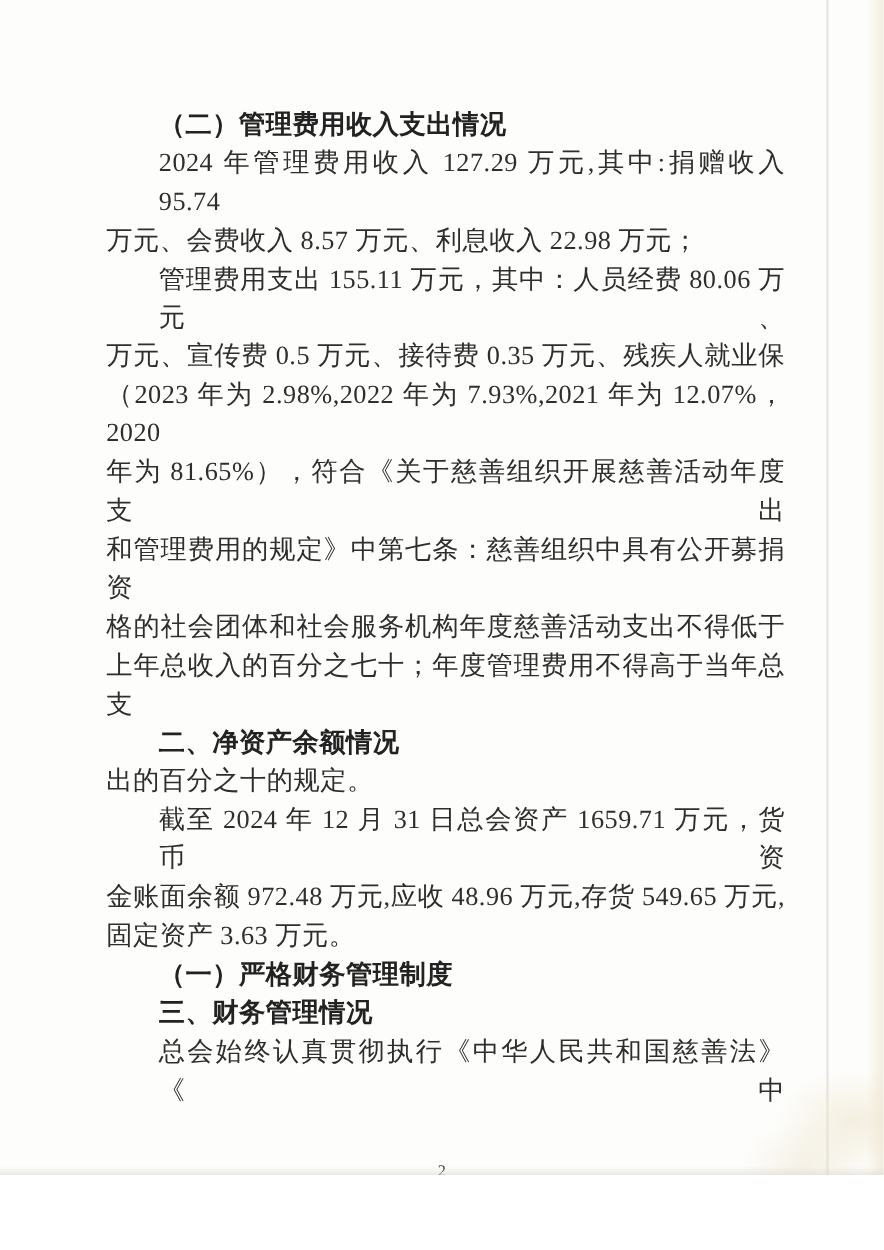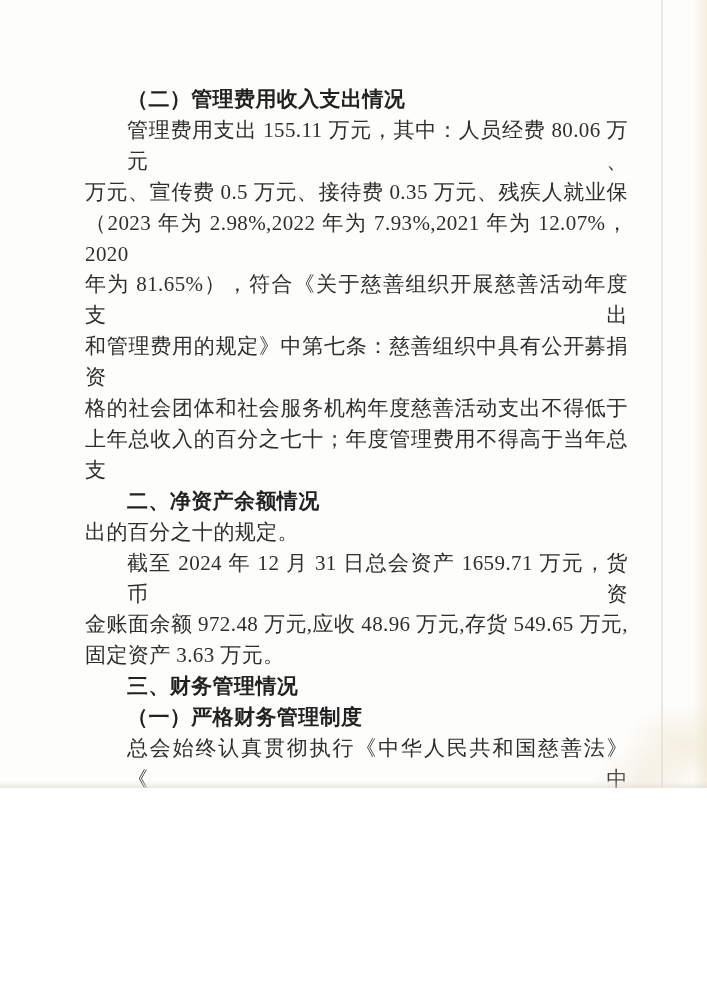--- a/index.html
+++ b/index.html
@@ -1,18 +1,18 @@
 <!DOCTYPE html>
 <html><head>
 <meta charset="utf-8">
 <style>
   html,body{margin:0;padding:0;background:#ffffff;}
   .page{
     position:relative;
-    width:707px;height:788px;
+    width:707px;height:940px;
     background:#fdfdfb;
     overflow:hidden;
     font-family:"Liberation Serif","DejaVu Serif",serif;
   }
   .content{
     position:absolute;
     left:85px;top:84px;width:543px;
   }
   .line{
     font-size:21px;
@@ -60,34 +60,36 @@
       radial-gradient(70px 50px at 60% 95%, rgba(232,222,198,0.4), rgba(232,222,198,0) 70%);
   }
 </style>
 </head>
 <body>
 
 <div class="page">
 
   <div class="content">
       <div class="line heading">（二）管理费用收入支出情况</div>
+      <div class="line first">2024 年管理费用收入 127.29 万元,其中:捐赠收入 95.74</div>
+      <div class="line last">万元、会费收入 8.57 万元、利息收入 22.98 万元；</div>
       <div class="line first">管理费用支出 155.11 万元，其中：人员经费 80.06 万元、</div>
       <div class="line fill">万元、宣传费 0.5 万元、接待费 0.35 万元、残疾人就业保</div>
       <div class="line fill">（2023 年为 2.98%,2022 年为 7.93%,2021 年为 12.07%，2020</div>
       <div class="line fill">年为 81.65%），符合《关于慈善组织开展慈善活动年度支出</div>
       <div class="line fill">和管理费用的规定》中第七条：慈善组织中具有公开募捐资</div>
       <div class="line fill">格的社会团体和社会服务机构年度慈善活动支出不得低于</div>
       <div class="line fill">上年总收入的百分之七十；年度管理费用不得高于当年总支</div>
       <div class="line heading">二、净资产余额情况</div>
       <div class="line last">出的百分之十的规定。</div>
       <div class="line first">截至 2024 年 12 月 31 日总会资产 1659.71 万元，货币资</div>
       <div class="line fill">金账面余额 972.48 万元,应收 48.96 万元,存货 549.65 万元,</div>
       <div class="line last">固定资产 3.63 万元。</div>
+      <div class="line heading">（一）严格财务管理制度</div>
       <div class="line heading">三、财务管理情况</div>
-      <div class="line heading">（一）严格财务管理制度</div>
       <div class="line first">总会始终认真贯彻执行《中华人民共和国慈善法》《中</div>
     </div>
 
   <div class="page-number">2</div>
 
   <div class="scan-vline"></div>
   <div class="scan-right-tint"></div>
   <div class="scan-corner-stain"></div>
   <div class="scan-bottom-shade"></div>
 </div>

